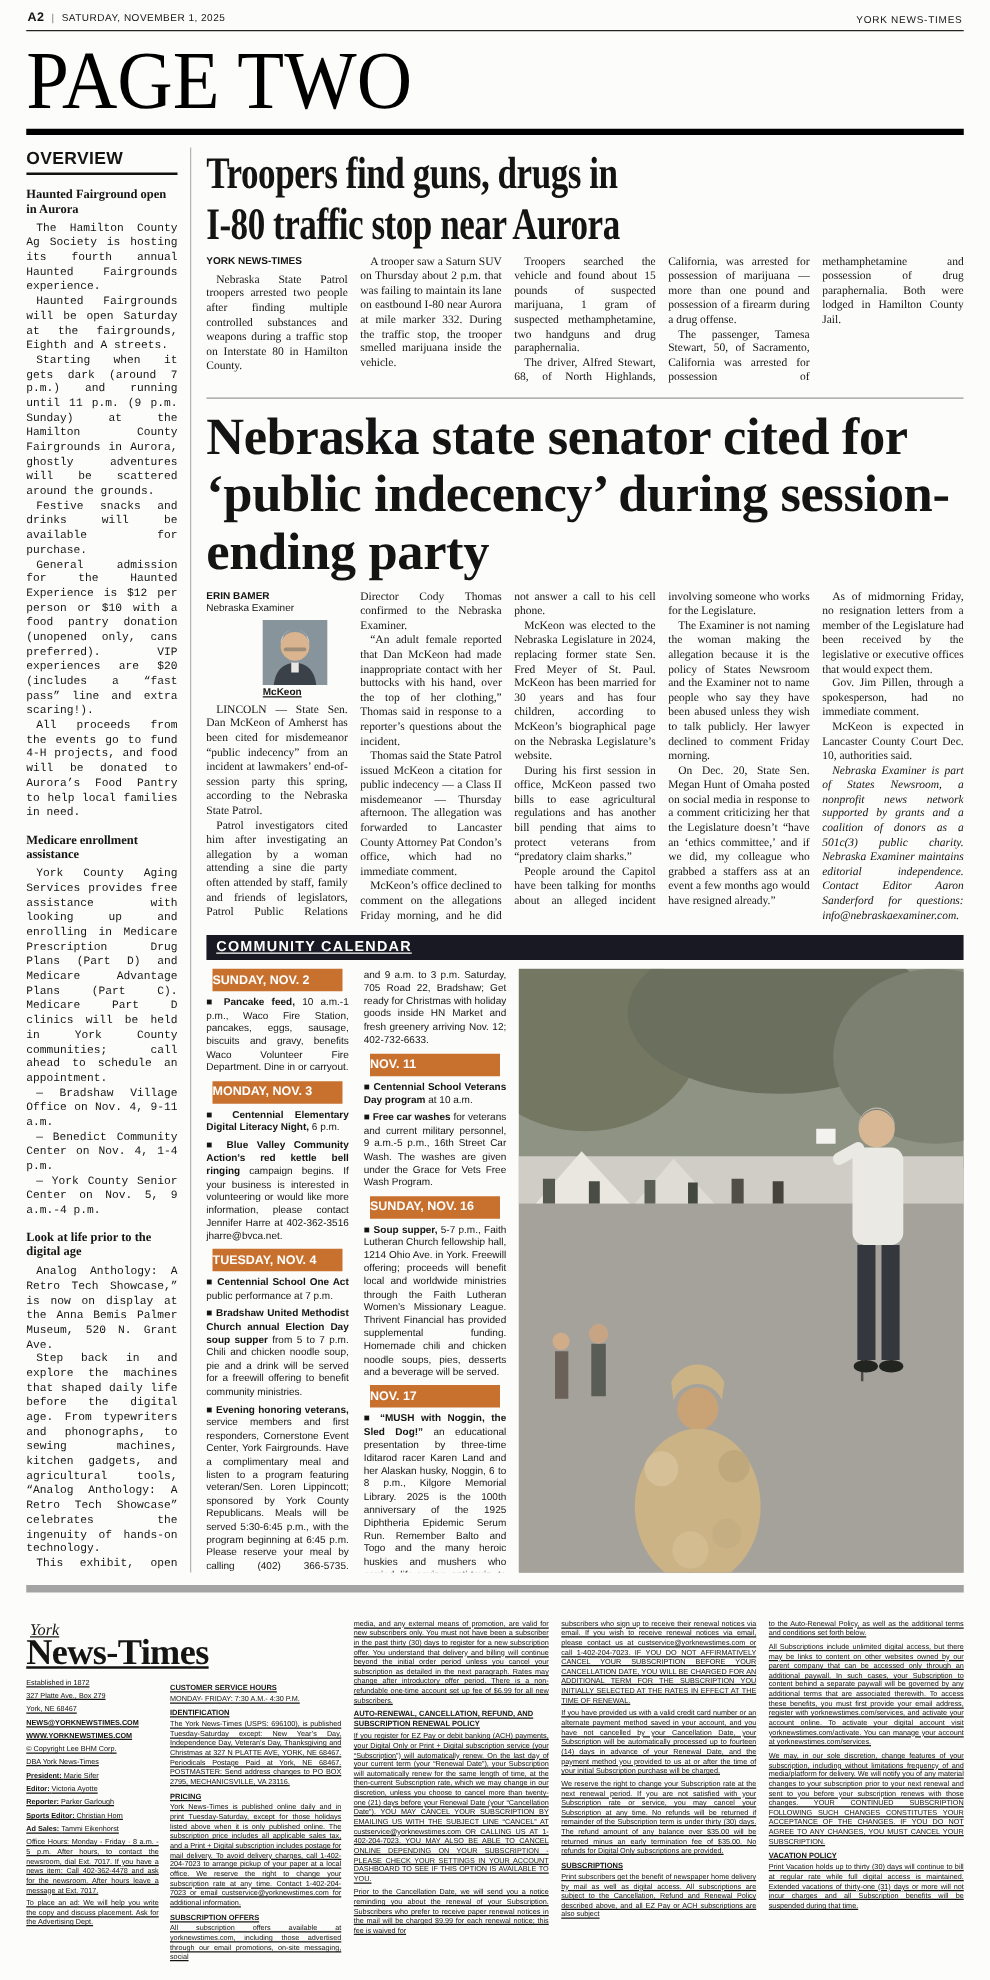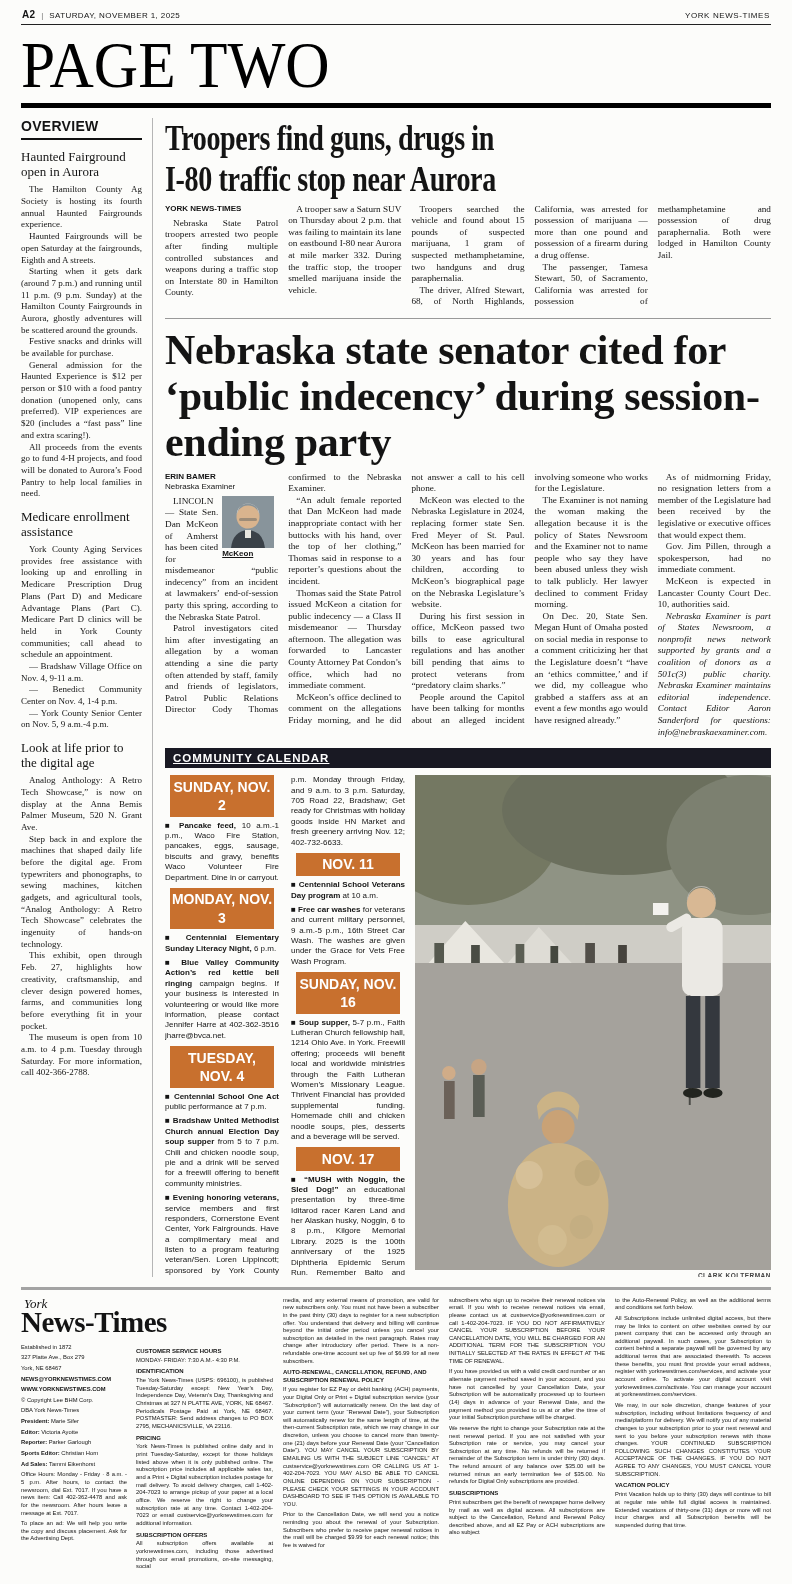--- a/index.html
+++ b/index.html
@@ -22,58 +22,58 @@
   .thick-rule { height:5px; background:#000; margin:5px 0 10px; }
 
   
   .content-row { display:flex; gap:12px; flex:1; min-height:0; }
   .sidebar { width:132px; flex:0 0 auto; border-right:1px solid #b5b5b5; padding-right:10px; overflow:hidden; }
   .main-col { flex:1; min-width:0; overflow:hidden; }
 
   
   .overview-title { font-family:"Liberation Sans", sans-serif; font-weight:700; font-size:14px;
                     letter-spacing:.3px; border-bottom:2px solid #111; padding-bottom:4px; margin-bottom:6px; }
-  .side-article h3 { font-size:13px; line-height:1.12; margin:10px 0 5px; font-weight:400; }
-  .side-p { font-size:9px; line-height:1.3; text-align:justify; text-indent:8px; margin:0; }
+  .side-article h3 { font-size:10px; line-height:1.12; margin:10px 0 5px; font-weight:700; }
+  .side-p { font-size:9px; line-height:1.3; text-align:justify; text-indent:8px; margin:0;font-family:Liberation Mono, monospace; }
 
   
   .lead-headline { font-size:36px; font-weight:700; line-height:1.13; letter-spacing:-.5px;
                    transform:scaleX(.78); transform-origin:0 0; white-space:nowrap; margin-bottom:4px; }
   .story-cols { column-count:5; column-gap:10px; font-size:9.2px; line-height:1.26; }
   .story-p { text-align:justify; text-indent:8px; margin:0; }
   .story-p.italic { font-style:italic; }
   .byline-block { font-family:"Liberation Sans", sans-serif; font-size:8px; margin-bottom:4px; }
   .byline-name { font-weight:700; display:block; }
   .byline-org { display:block; }
   .story-divider { border-top:1px solid #999; margin:10px 0 8px; }
   .senator-headline { font-size:42px; font-weight:700; line-height:1.1; letter-spacing:-.3px; margin-bottom:6px; }
-  .headshot-float { float:right; width:56px; margin:0 0 3px 4px;text-decoration:underline; }
+  .headshot-float { float:right; width:56px; margin:0 12px 3px 4px;text-decoration:underline; }
   .headshot-photo { width:52px; height:52px; display:block; }
   .headshot-caption { font-family:"Liberation Sans", sans-serif; font-weight:700; font-size:8px; display:block; margin-top:1px; }
 
   
   .calendar { margin-top:10px; }
   .calendar-header { background:#191923; color:#fff; font-family:"Liberation Sans", sans-serif;
                      font-weight:700; font-size:11.5px; letter-spacing:1px; padding:4px 8px;text-decoration:underline; }
   .calendar-row { display:flex; gap:10px; margin-top:7px; }
   .calendar-cols { width:240px; flex:0 0 auto; column-count:2; column-gap:12px;
                    font-family:"Liberation Sans", sans-serif; font-size:8px; line-height:1.3; }
-  .cal-date { background:#c8702e; color:#fff; font-weight:700; text-align:center; font-size:14px;
+  .cal-date { background:#c8702e; color:#fff; font-weight:700; text-align:left; font-size:10px;
               padding:2.5px 0; margin:5px 5px 4px; break-after:avoid; }
   .cal-item { margin:0 0 4px; text-align:justify; }
   .photo-col { flex:1; min-width:0; }
   .feature-photo { height:495px; background:#b0aea8; overflow:hidden; }
   .feature-photo svg { display:block; width:100%; height:100%; }
   .photo-credit { text-align:right; font-family:"Liberation Sans", sans-serif; font-weight:700;
                   font-size:6.5px; letter-spacing:.5px; color:#444; margin-top:2px; }
   .photo-caption { font-family:"Liberation Sans", sans-serif; font-size:8.5px; line-height:1.3; margin-top:1px; }
 
   
-  .page-footer { display:flex; gap:10px; border-top:3px solid #a3a3a3; margin-top:10px; padding-top:7px;
-                 font-family:"Liberation Sans", sans-serif; }
+  .page-footer { display:flex; gap:10px; border-top:6px solid #a3a3a3; margin-top:10px; padding-top:23px;
+                 font-family:"Liberation Sans", sans-serif;text-decoration:underline; }
   .footer-left { width:252px; flex:0 0 auto; }
   .footer-logo { line-height:1; }
   .logo-york { font-family:"Liberation Serif", serif; font-style:italic; font-size:13px; display:block; margin-left:3px; }
   .logo-main { font-family:"Liberation Serif", serif; font-weight:700; font-size:29px; display:block; margin-top:-2px; letter-spacing:-.5px; }
   .footer-left-cols { display:flex; gap:9px; margin-top:7px; }
   .f-col { flex:1; min-width:0; font-size:5.8px; line-height:1.32; }
   .f-col-a { flex:0 0 106px; }
   .f-h { font-weight:700; font-size:6px; margin:4px 0 1px; text-transform:uppercase; }
   .f-p { margin:0 0 3px; text-align:justify; }
   .f-p.bold { font-weight:700; }
@@ -188,21 +188,21 @@
           </div>
       </section>
 
       <section class="calendar">
         <div class="calendar-header">COMMUNITY CALENDAR</div>
         <div class="calendar-row">
           <div class="calendar-cols">
               <div class="cal-date" style="margin-top: 0px;">SUNDAY, NOV. 2</div>
               <p class="cal-item"><strong>■ Pancake feed,</strong> 10 a.m.-1 p.m., Waco Fire Station, pancakes, eggs, sausage, biscuits and gravy, benefits Waco Volunteer Fire Department. Dine in or carryout.</p>
               <div class="cal-date">MONDAY, NOV. 3</div>
-              <p class="cal-item"><strong>■ Centennial Elementary Sunday Literacy Night,</strong> 6 p.m.</p>
+              <p class="cal-item"><strong>■ Centennial Elementary Digital Literacy Night,</strong> 6 p.m.</p>
               <p class="cal-item"><strong>■ Blue Valley Community Action’s red kettle bell ringing</strong> campaign begins. If your business is interested in volunteering or would like more information, please contact Jennifer Harre at 402-362-3516 jharre@bvca.net.</p>
               <div class="cal-date">TUESDAY, NOV. 4</div>
               <p class="cal-item"><strong>■ Centennial School One Act</strong> public performance at 7 p.m.</p>
               <p class="cal-item"><strong>■ Bradshaw United Methodist Church annual Election Day soup supper</strong> from 5 to 7 p.m. Chili and chicken noodle soup, pie and a drink will be served for a freewill offering to benefit community ministries.</p>
               <p class="cal-item"><strong>■ Evening honoring veterans,</strong> service members and first responders, Cornerstone Event Center, York Fairgrounds. Have a complimentary meal and listen to a program featuring veteran/Sen. Loren Lippincott; sponsored by York County Republicans. Meals will be served 5:30-6:45 p.m., with the program beginning at 6:45 p.m. Please reserve your meal by calling (402) 366-5735. Everyone is invited.</p>
               <div class="cal-date">NOV. 10-DEC. 13</div>
               <p class="cal-item"><strong>■ Harmony Nursery Holiday Open House,</strong> 9 a.m. to 5:30 p.m. Monday through Friday, and 9 a.m. to 3 p.m. Saturday, 705 Road 22, Bradshaw; Get ready for Christmas with holiday goods inside HN Market and fresh greenery arriving Nov. 12; 402-732-6633.</p>
               <div class="cal-date">NOV. 11</div>
               <p class="cal-item"><strong>■ Centennial School Veterans Day program</strong> at 10 a.m.</p>
               <p class="cal-item"><strong>■ Free car washes</strong> for veterans and current military personnel, 9 a.m.-5 p.m., 16th Street Car Wash. The washes are given under the Grace for Vets Free Wash Program.</p>

